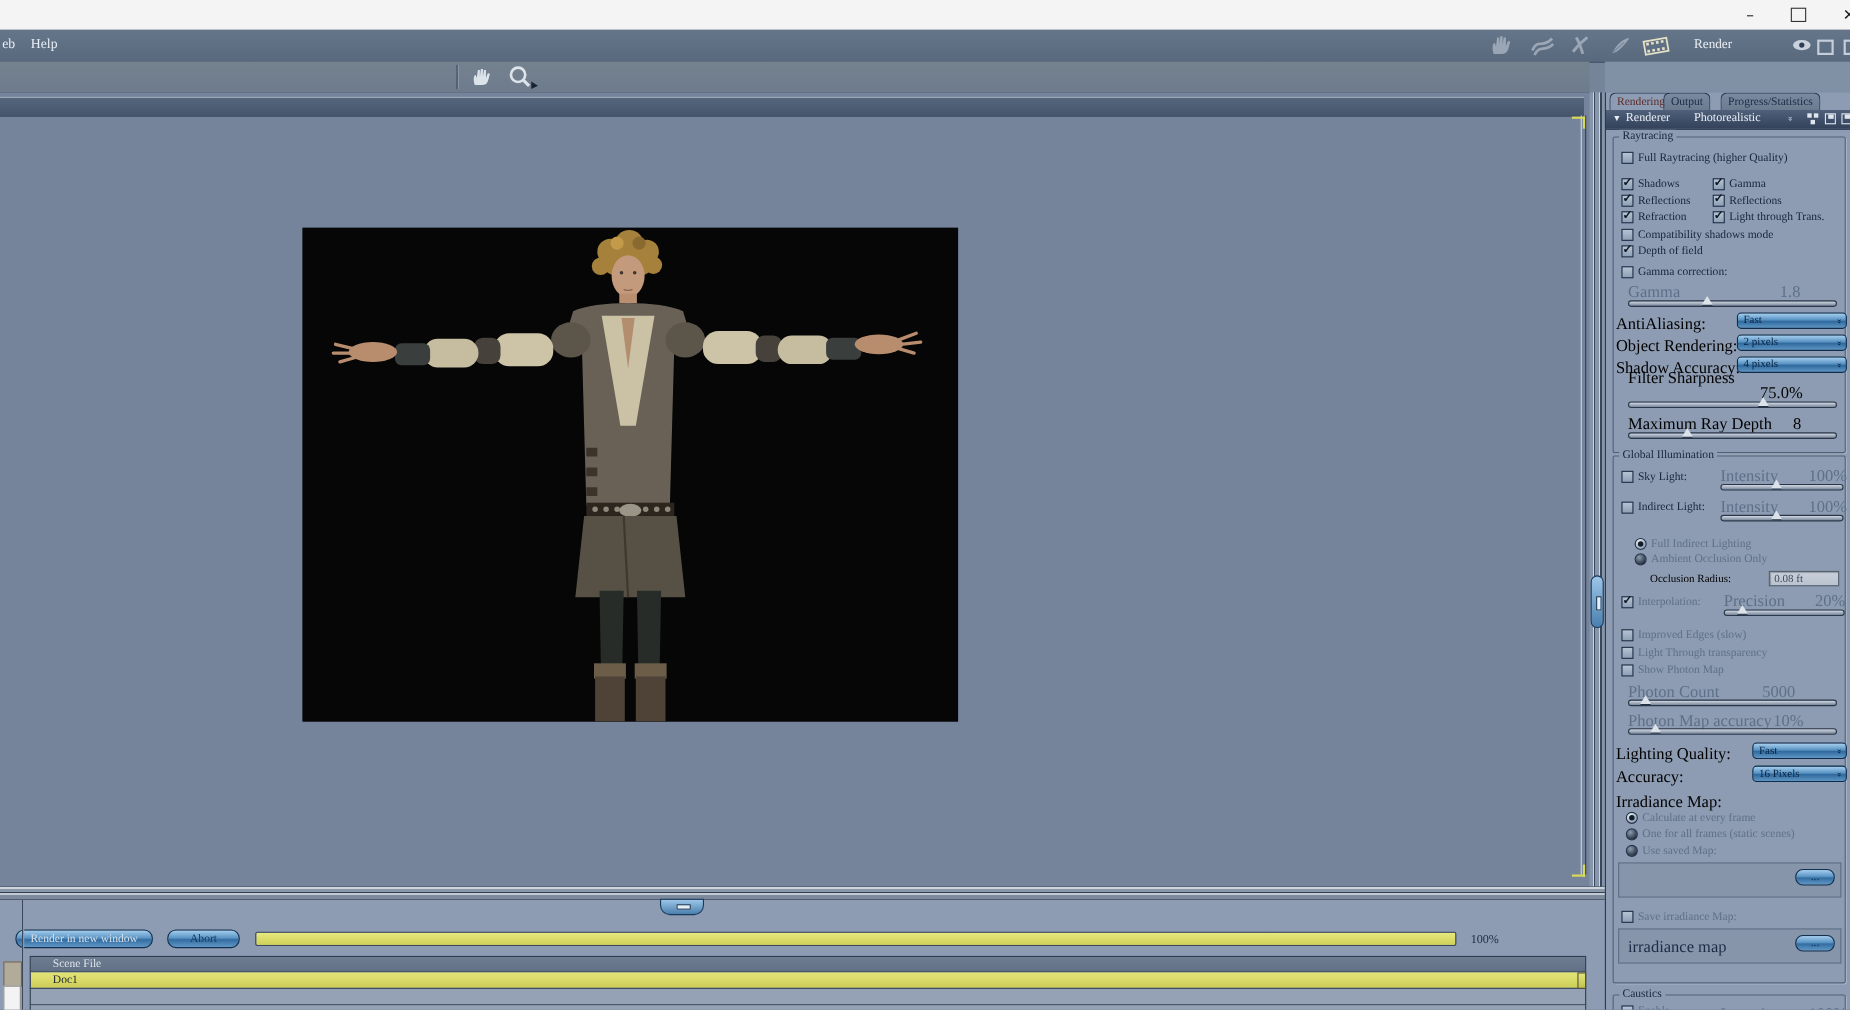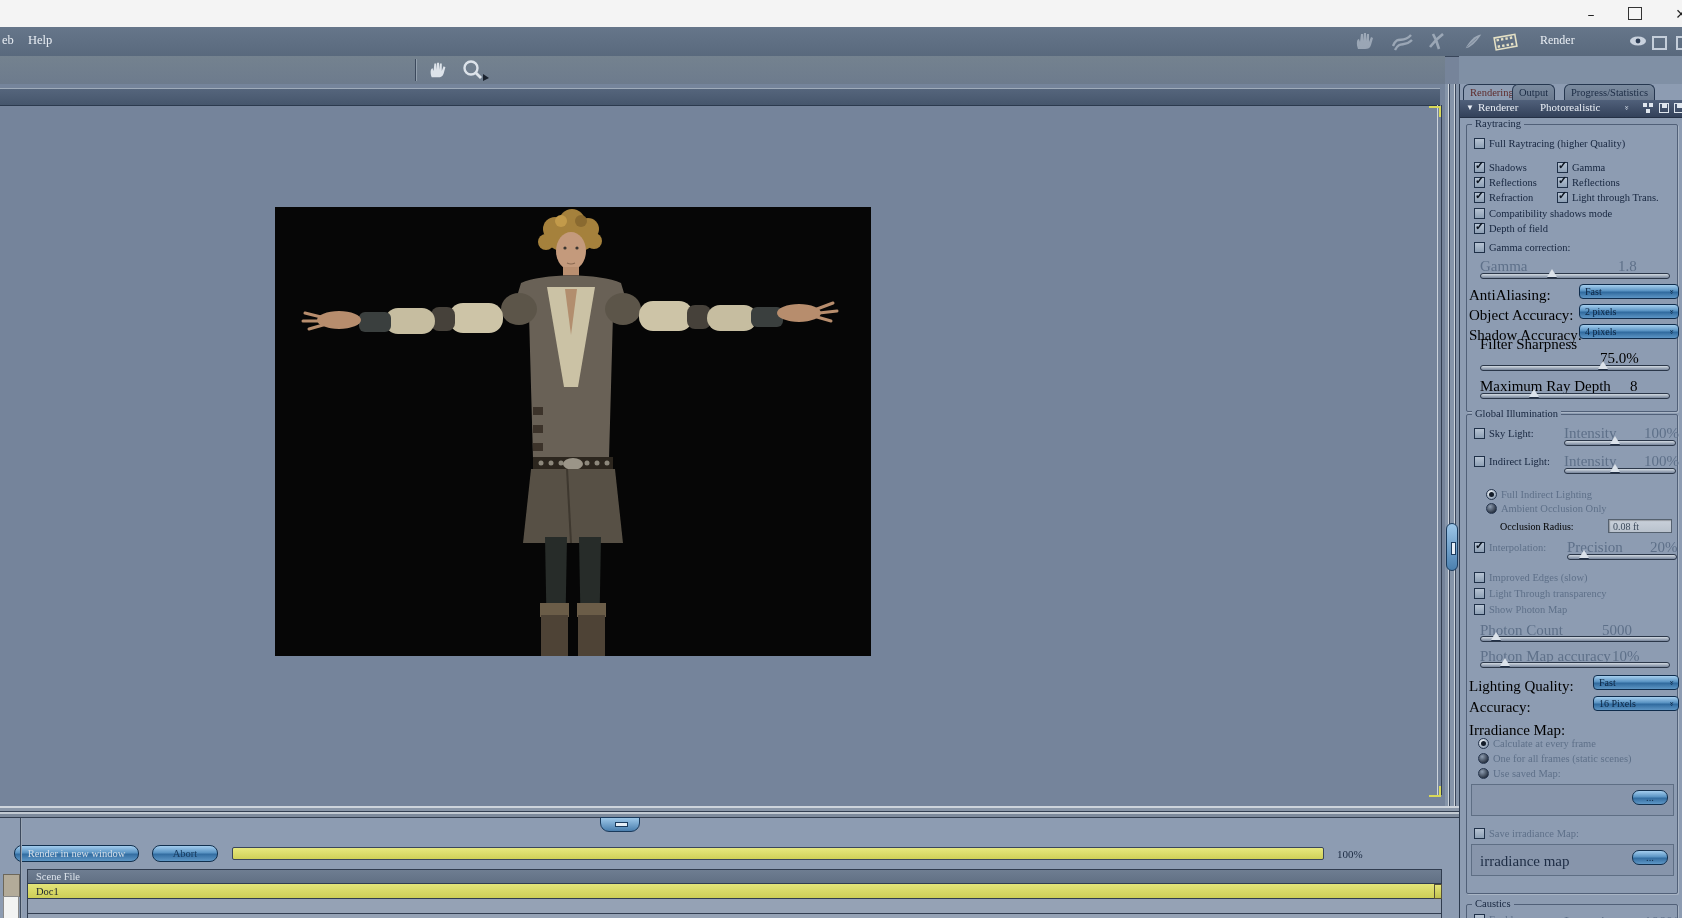--- a/index.html
+++ b/index.html
@@ -41,21 +41,21 @@
   
   .bottom{position:absolute;left:0;top:818px;width:1459px;height:100px;background:#8d9cb2}
   .btn{position:absolute;border:1px solid #12304e;border-radius:8px;box-sizing:border-box;
        background:linear-gradient(#a3cdee 0%,#5a94c4 45%,#336da1 55%,#5f97c6 100%);
        font-size:10.5px;display:flex;align-items:center;justify-content:center;white-space:nowrap;cursor:default}
   .progress{position:absolute;left:232px;top:29px;width:1092px;height:13px;border:1px solid #3a465a;border-radius:2px;
             background:linear-gradient(#e7e87e,#cfd058);box-sizing:border-box}
   .ptext{position:absolute;left:1337px;top:30px;font-size:11px;color:#1b2a42}
   .table{position:absolute;left:26px;top:50px;width:1417px;height:66px;border:1px solid #27334600;box-sizing:border-box}
   .srow{position:relative;width:100%;height:15px;border:1px solid #303c4f;border-top:none;box-sizing:border-box;
-        font-size:10.5px;display:flex;align-items:center;padding-left:8px}
+        font-size:10.5px;display:flex;align-items:center;padding-left:20px}
   .srow.h{border-top:1px solid #303c4f;background:linear-gradient(#6e7d91,#617084);color:#dde4ec}
   .srow.sel{background:linear-gradient(#e3e478,#cdce57);color:#1d2531}
   .srow.empty{background:#95a2b5}
   .vthumb{position:absolute;right:0;top:15px;width:8px;height:15px;background:linear-gradient(#e3e478,#c2c34e);border:1px solid #55503a;box-sizing:border-box}
   .lblock{position:absolute}
   
   .paneltop{position:absolute;left:1459px;top:56px;width:223px;height:28px;background:#8090a5}
   .panel{position:absolute;left:1459px;top:84px;width:223px;height:834px;background:#8d9cb2;border-left:1px solid #2c3a4e;overflow:hidden}
   .tab{position:absolute;height:16px;border:1px solid #26374f;border-bottom:none;border-radius:6px 6px 0 0;
        font-size:10.5px;display:flex;align-items:center;justify-content:center;
@@ -353,21 +353,21 @@
   <span class="vlab dim" style="left:158px;top:174px">1.8</span>
   <div class="slider" style="left:20px;top:189px;width:188px">
     <span class="thumb" style="left: 38%;"></span>
   </div>
 
   <span class="vlab" style="left:9px;top:203px">AntiAliasing:</span>
   <div class="dd" style="left:119px;top:200px;width:100px">
     <span>Fast</span>
     <span class="chev">»</span>
   </div>
-  <span class="vlab" style="left:9px;top:223px">Object Accuracy:</span>
+  <span class="vlab" style="left:9px;top:223px">Object Rendering:</span>
   <div class="dd" style="left:119px;top:220px;width:100px">
     <span>2 pixels</span>
     <span class="chev">»</span>
   </div>
   <span class="vlab" style="left:9px;top:243px">Shadow Accuracy:</span>
   <div class="dd" style="left:119px;top:240px;width:100px">
     <span>4 pixels</span>
     <span class="chev">»</span>
   </div>
 

